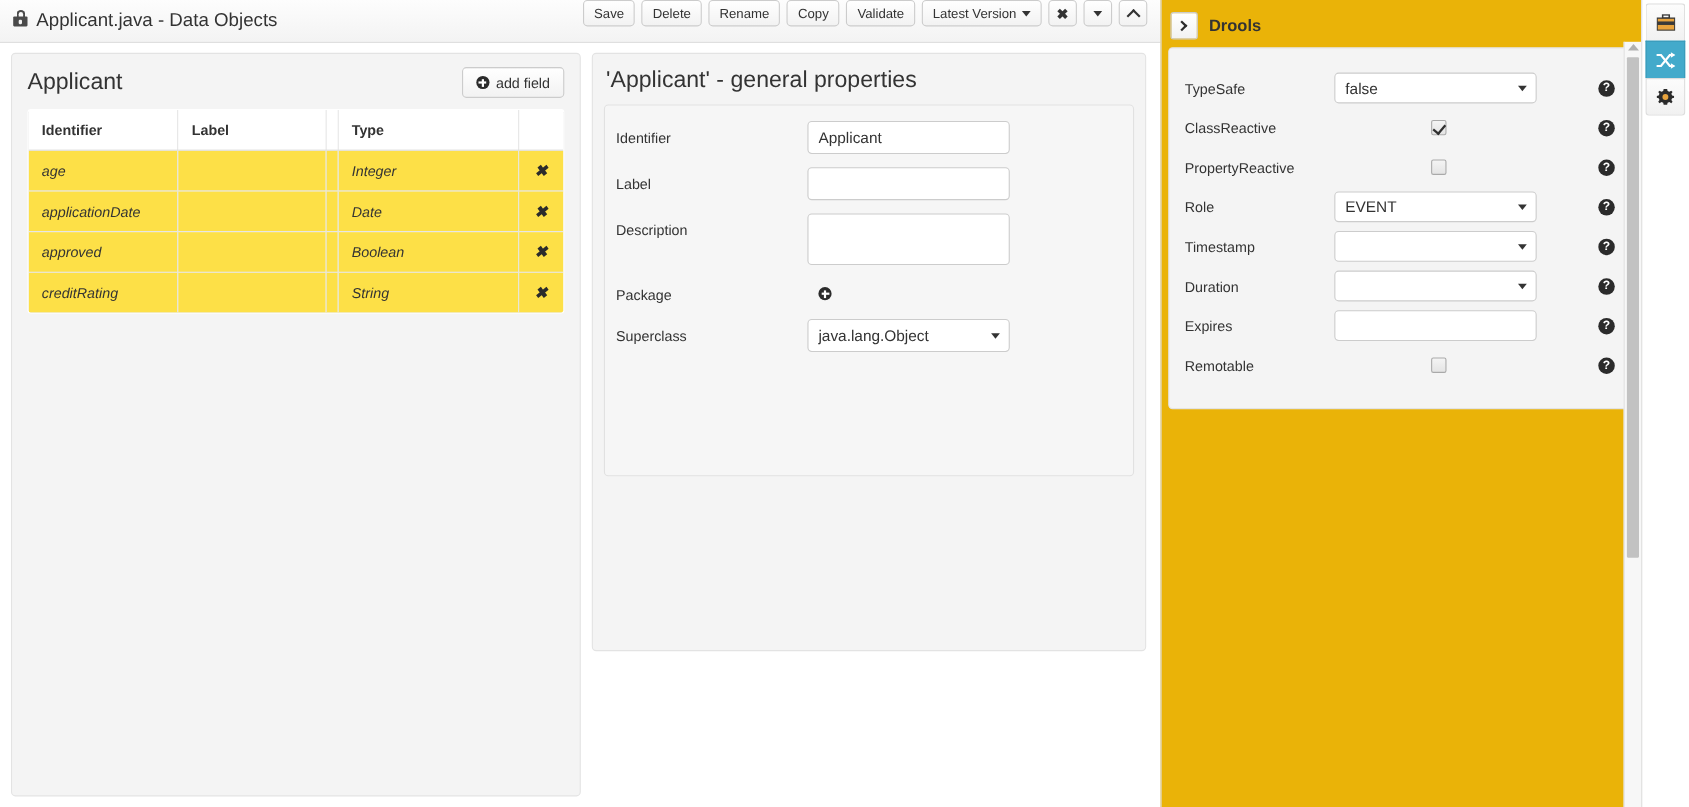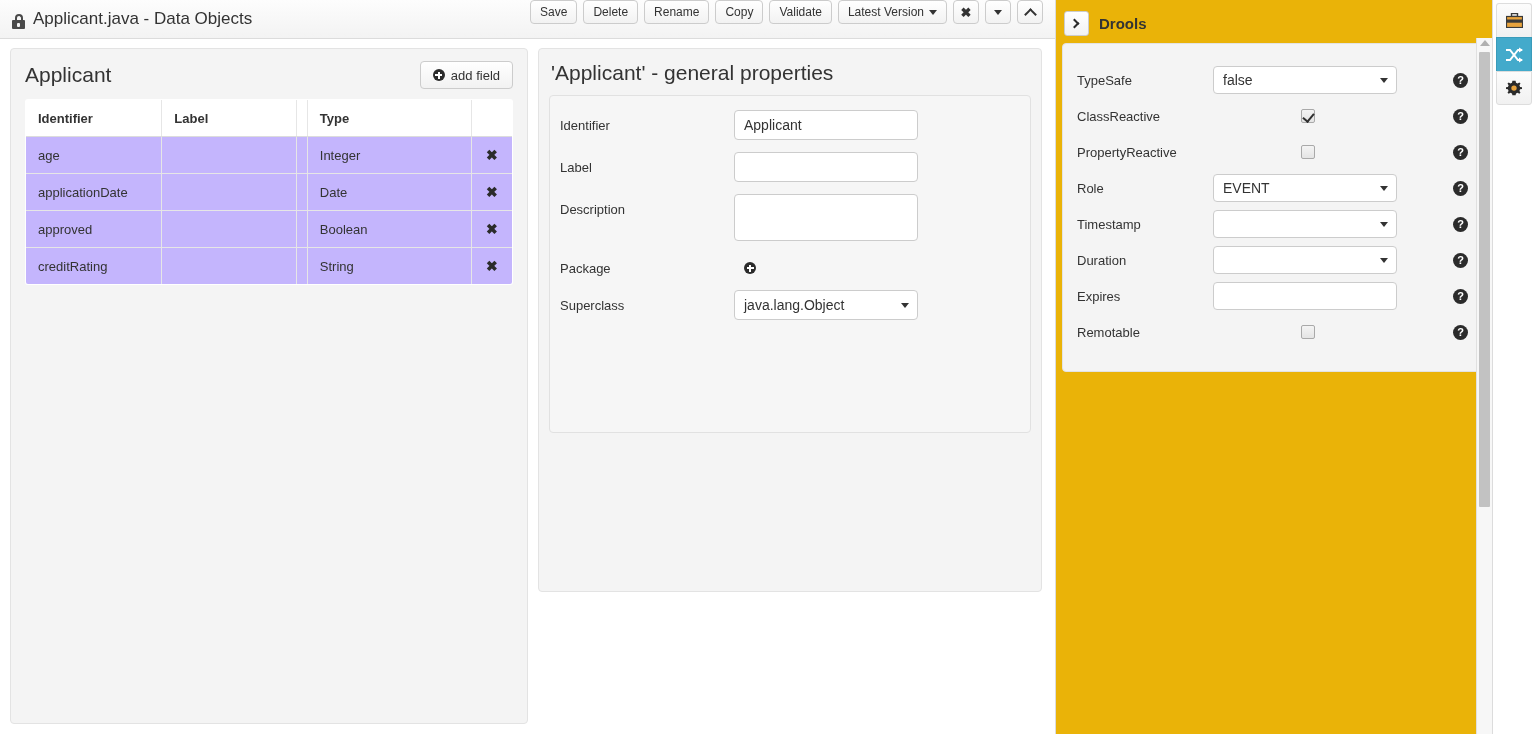--- a/index.html
+++ b/index.html
@@ -24,21 +24,21 @@
     position: absolute;
     left: 0; top: 0;
     width: 1055px; height: 39px;
     background: linear-gradient(to bottom, #fdfdfd 0%, #f3f3f3 100%);
     border-bottom: 1px solid #dcdcdc;
     display: flex;
     align-items: center;
   }
   .title-left {
     display: flex;
-    align-items: flex-end;
+    align-items: flex-start;
     padding-left: 12px;
     gap: 8px;
   }
   .lock-icon {
     width: 13px; height: 15px;
     position: relative;
     display: inline-block;
   }
   .lock-icon .shackle {
     position: absolute;
@@ -180,22 +180,23 @@
     border-right: 1px solid #e6e6e6;
     background: #ffffff;
     height: 37px;
   }
   .fields-table td {
     font-size: 13px;
     color: #333333;
     padding: 10px 12px;
     border-bottom: 1px solid #e6e6e6;
     border-right: 1px solid #e6e6e6;
-    background: #c4b5fd;
+    background: #fde047;
     height: 37px;
+    font-style: italic;
   }
   .fields-table tr:last-child td { border-bottom: none; }
   .fields-table th:last-child, .fields-table td:last-child { border-right: none; }
   .col-identifier { width: 139px; }
   .col-label { width: 144px; }
   .col-narrow { width: 12px; padding: 0 !important; }
   .col-type { width: 175px; }
   .col-del { width: 42px; text-align: center !important; }
   .del-x {
     font-size: 14px;

